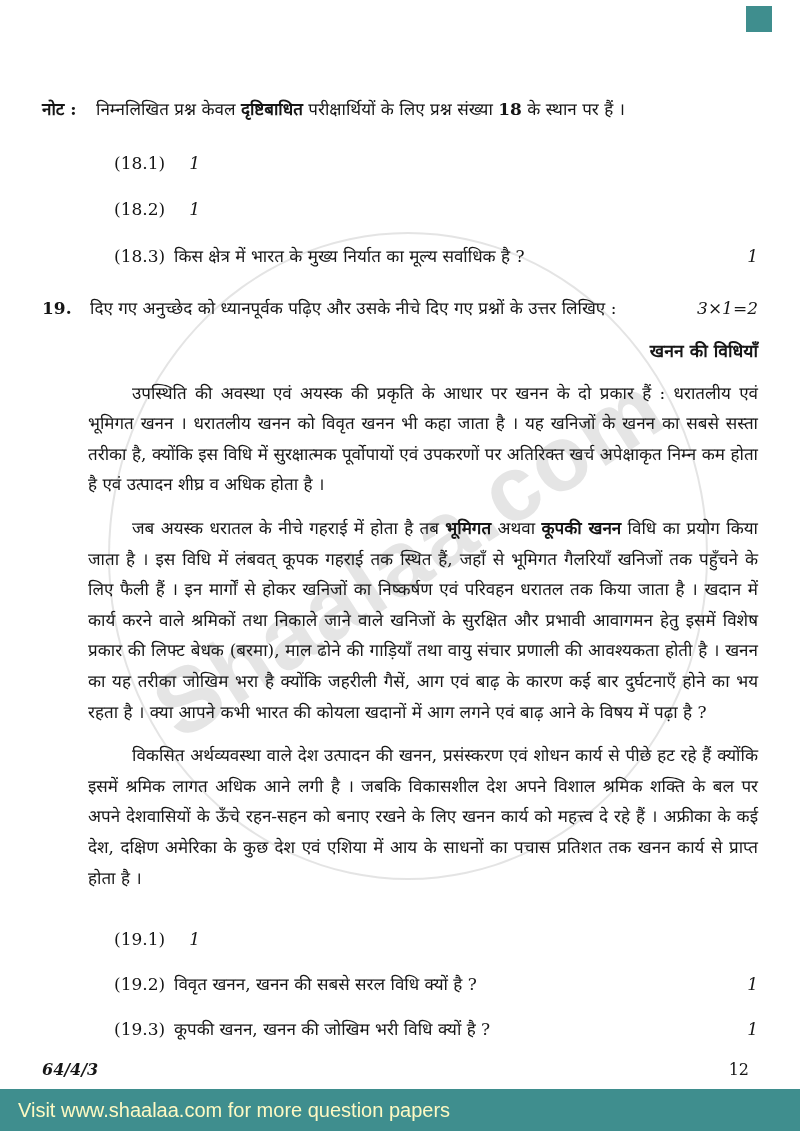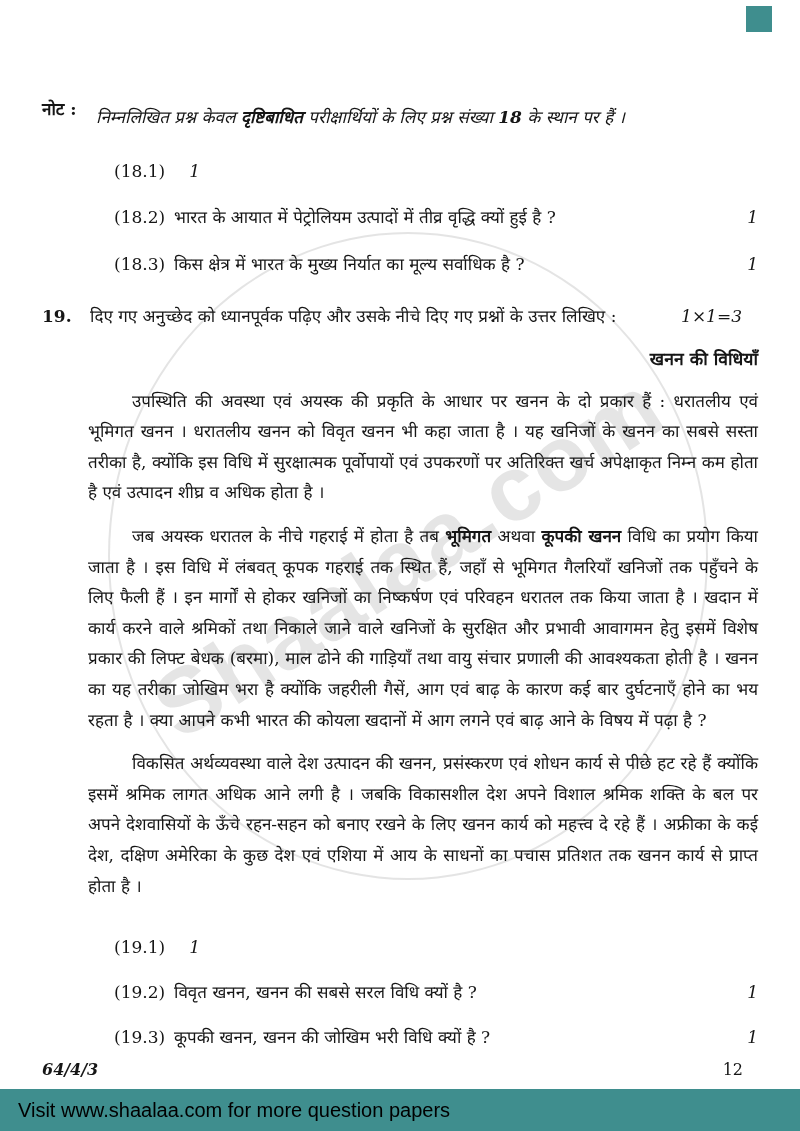--- a/index.html
+++ b/index.html
@@ -50,51 +50,50 @@
   }
   .content {
     position: relative;
     z-index: 1;
     padding: 94px 42px 0 42px;
   }
   .note-row {
     display: flex;
     margin-bottom: 24px;
     line-height: 1.8;
+    align-items: flex-end;
   }
   .note-label {
     flex: none;
     width: 54px;
     font-weight: bold;
   }
   .note-text {
     flex: 1;
-    font-style: italic;
     text-align: justify;
-    margin-top: 8px;
   }
   .q18-block { margin-left: 72px; margin-top: 8px; }
   .q-row {
     display: flex;
     margin-bottom: 17px;
     line-height: 1.75;
   }
   .q-num { flex: none; width: 60px; }
   .q-text { flex: 1; padding-right: 14px; text-align: justify; }
   .q-marks {
     flex: none;
     width: 26px;
     font-style: italic;
     display: flex;
     align-items: flex-end;
     justify-content: flex-end;
   }
   .q19-head {
     display: flex;
-    margin: 22px 16px 6px 0;
+    margin: 22px 0 6px 0;
     line-height: 1.75;
     justify-content: space-between;
   }
   .q19-num { flex: none; width: 48px; font-weight: bold; }
   .q19-intro { flex: 1; padding-right: 12px; }
   .q19-marks { flex: none; font-style: italic; white-space: nowrap; }
   .passage-title {
     text-align: right;
     font-weight: bold;
     margin: 14px 0 16px 0;
@@ -104,21 +103,21 @@
     margin: 0 0 13px 46px;
     text-align: justify;
     text-indent: 44px;
     line-height: 1.8;
   }
   .sub-block { margin-left: 72px; margin-top: 32px; }
   .sub-block .q-row { margin-bottom: 15px; }
   .footer {
     position: absolute;
     left: 42px;
-    right: 57px;
+    right: 51px;
     bottom: 52px;
     z-index: 1;
   }
   .footer-code {
     position: absolute;
     left: 0;
     bottom: 0;
     font-style: italic;
     font-weight: bold;
     font-size: 16px;
@@ -133,21 +132,21 @@
     bottom: 0;
     width: 100%;
     height: 42px;
     background: #3f8e8e;
     display: flex;
     align-items: center;
     padding-left: 18px;
     z-index: 2;
   }
   .banner-text {
-    color: #000000;
+    color: #fef9c3;
     font-family: "Liberation Sans", sans-serif;
     font-size: 20px;
   }
   b { font-weight: bold; }
 </style>
 </head>
 <body>
 
 <div class="page">
 
@@ -164,34 +163,33 @@
       <span class="note-text"><span>निम्नलिखित प्रश्न केवल </span><b>दृष्टिबाधित</b><span> परीक्षार्थियों के लिए प्रश्न संख्या </span><b>18</b><span> के स्थान पर हैं ।</span></span>
     </div>
 
     <div class="q18-block">
       <div class="q-row">
         <span class="q-num">(18.1)</span>
         <span class="q-marks">1</span>
       </div>
       <div class="q-row">
         <span class="q-num">(18.2)</span>
-        <span class="q-text">भारत के आयात में पेट्रोलियम उत्पादों में तीव्र वृद्धि क्यों हुई है ?</span>
         <span class="q-marks">1</span>
       </div>
       <div class="q-row">
         <span class="q-num">(18.3)</span>
         <span class="q-text">किस क्षेत्र में भारत के मुख्य निर्यात का मूल्य सर्वाधिक है ?</span>
         <span class="q-marks">1</span>
       </div>
     </div>
 
     <div class="q19-head">
       <span class="q19-num">19.</span>
       <span class="q19-intro">दिए गए अनुच्छेद को ध्यानपूर्वक पढ़िए और उसके नीचे दिए गए प्रश्नों के उत्तर लिखिए :</span>
-      <span class="q19-marks">1×1=3</span>
+      <span class="q19-marks">3×1=2</span>
     </div>
 
     <div class="passage-title">खनन की विधियाँ</div>
 
     <p class="para">उपस्थिति की अवस्था एवं अयस्क की प्रकृति के आधार पर खनन के दो प्रकार हैं : धरातलीय एवं भूमिगत खनन । धरातलीय खनन को विवृत खनन भी कहा जाता है । यह खनिजों के खनन का सबसे सस्ता तरीका है, क्योंकि इस विधि में सुरक्षात्मक पूर्वोपायों एवं उपकरणों पर अतिरिक्त खर्च अपेक्षाकृत निम्न कम होता है एवं उत्पादन शीघ्र व अधिक होता है ।</p>
 
     <p class="para"><span>जब अयस्क धरातल के नीचे गहराई में होता है तब </span><b>भूमिगत</b><span> अथवा </span><b>कूपकी खनन</b><span> विधि का प्रयोग किया जाता है । इस विधि में लंबवत् कूपक गहराई तक स्थित हैं, जहाँ से भूमिगत गैलरियाँ खनिजों तक पहुँचने के लिए फैली हैं । इन मार्गों से होकर खनिजों का निष्कर्षण एवं परिवहन धरातल तक किया जाता है । खदान में कार्य करने वाले श्रमिकों तथा निकाले जाने वाले खनिजों के सुरक्षित और प्रभावी आवागमन हेतु इसमें विशेष प्रकार की लिफ्ट बेधक (बरमा), माल ढोने की गाड़ियाँ तथा वायु संचार प्रणाली की आवश्यकता होती है । खनन का यह तरीका जोखिम भरा है क्योंकि जहरीली गैसें, आग एवं बाढ़ के कारण कई बार दुर्घटनाएँ होने का भय रहता है । क्या आपने कभी भारत की कोयला खदानों में आग लगने एवं बाढ़ आने के विषय में पढ़ा है ?</span></p>
 
     <p class="para">विकसित अर्थव्यवस्था वाले देश उत्पादन की खनन, प्रसंस्करण एवं शोधन कार्य से पीछे हट रहे हैं क्योंकि इसमें श्रमिक लागत अधिक आने लगी है । जबकि विकासशील देश अपने विशाल श्रमिक शक्ति के बल पर अपने देशवासियों के ऊँचे रहन-सहन को बनाए रखने के लिए खनन कार्य को महत्त्व दे रहे हैं । अफ्रीका के कई देश, दक्षिण अमेरिका के कुछ देश एवं एशिया में आय के साधनों का पचास प्रतिशत तक खनन कार्य से प्राप्त होता है ।</p>
 

